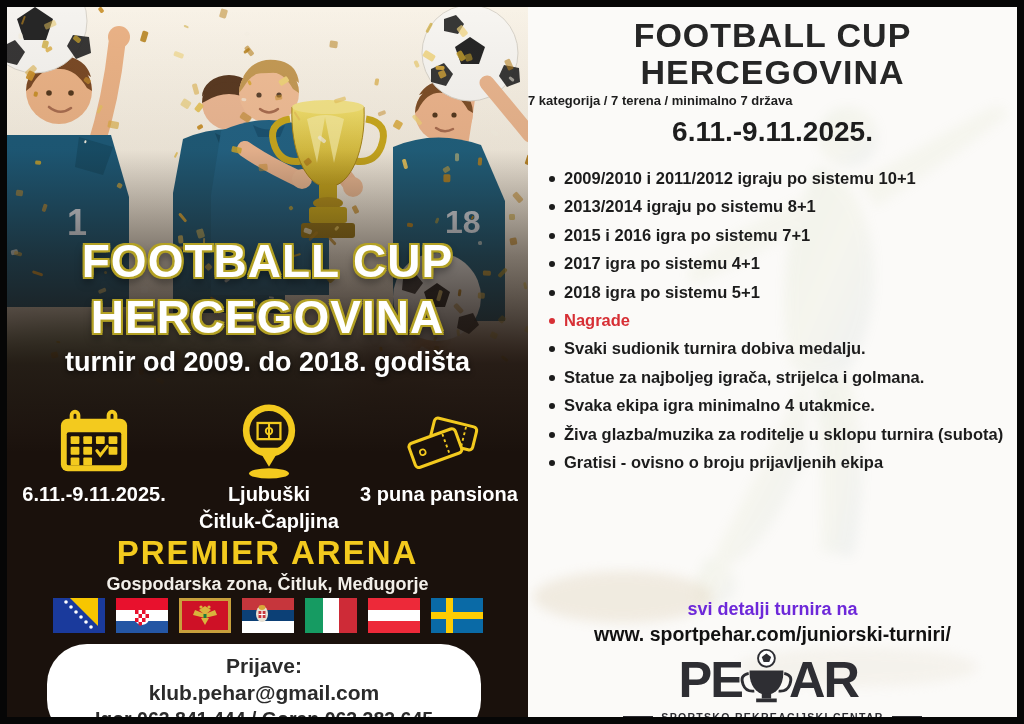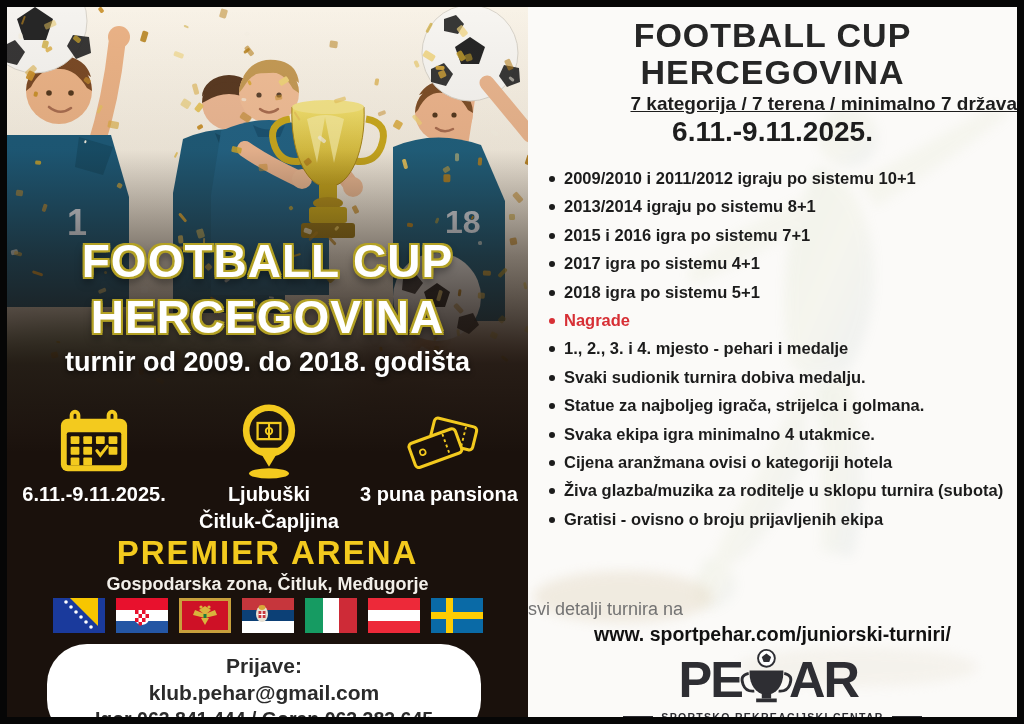--- a/index.html
+++ b/index.html
@@ -40,33 +40,33 @@
   .contact{position:absolute;left:40px;top:637px;width:434px;height:96px;background:#fff;
     border-radius:40px;text-align:center;color:#2b2b2b;padding-top:9px;box-sizing:border-box;}
   .contact .c1{font-weight:800;font-size:21px;line-height:26px;}
   .contact .c2{font-weight:800;font-size:21px;line-height:27px;}
   .contact .c3{font-weight:800;font-size:19.5px;line-height:26px;}
 
   
   .watermark{position:absolute;left:0;top:0;pointer-events:none;}
   .r-title{position:absolute;left:0;top:10px;width:100%;text-align:center;
     font-weight:900;font-size:34px;line-height:37px;letter-spacing:1px;color:var(--ink,#262626);}
-  .r-sub{position:absolute;left:0;top:86px;width:100%;text-align:right;
-    font-weight:800;font-size:19px;color:#1d1d1d;text-decoration:underline;}
+  .r-sub{position:absolute;left:0;top:86px;width:100%;text-align:left;
+    font-weight:800;font-size:13px;color:#1d1d1d;}
   .r-date{position:absolute;left:0;top:109px;width:100%;text-align:center;
     font-weight:800;font-size:28px;color:#1d1d1d;}
   .bullets{position:absolute;left:20px;top:157px;width:458px;margin:0;padding:0;list-style:none;}
   .bullets li{position:relative;padding-left:16px;font-weight:700;font-size:16.5px;
     line-height:28.4px;color:#1c1c1c;}
   .bullets li::before{content:"";position:absolute;left:1px;top:12px;width:6px;height:6px;
     border-radius:50%;background:#1c1c1c;}
   .bullets li.red{color:var(--accent_red,#d72f35);}
   .bullets li.red::before{background:var(--accent_red,#d72f35);}
-  .f1{position:absolute;left:0;top:592px;width:100%;
-    font-weight:400;font-size:18px;color:#737373;}
+  .f1{position:absolute;left:0;top:592px;width:100%;text-align:center;
+    font-weight:700;font-size:18px;color:#6d28d9;}
   .f2{position:absolute;left:0;top:616px;width:100%;text-align:center;
     font-weight:800;font-size:19.5px;color:#111;}
   .logo-wrap{position:absolute;left:0;top:641px;width:100%;text-align:center;}
   .logo-tag{display:flex;align-items:center;justify-content:center;gap:8px;margin-top:1px;
     font-weight:700;font-size:10.5px;letter-spacing:1.3px;color:#2e2e33;}
   .logo-tag .dash{width:30px;height:2px;background:#2e2e33;}
 </style>
 </head>
 <body>
 
@@ -492,25 +492,23 @@
     <div class="r-sub">7 kategorija / 7 terena / minimalno 7 država</div>
     <div class="r-date">6.11.-9.11.2025.</div>
 
     <ul class="bullets">
       <li>2009/2010 i 2011/2012 igraju po sistemu 10+1</li>
       <li>2013/2014 igraju po sistemu 8+1</li>
       <li>2015 i 2016 igra po sistemu 7+1</li>
       <li>2017 igra po sistemu 4+1</li>
       <li>2018 igra po sistemu 5+1</li>
       <li class="red">Nagrade</li>
-      <li>1., 2., 3. i 4. mjesto - pehari i medalje</li>
       <li>Svaki sudionik turnira dobiva medalju.</li>
       <li>Statue za najboljeg igrača, strijelca i golmana.</li>
       <li>Svaka ekipa igra minimalno 4 utakmice.</li>
-      <li>Cijena aranžmana ovisi o kategoriji hotela</li>
       <li>Živa glazba/muzika za roditelje u sklopu turnira (subota)</li>
       <li>Gratisi - ovisno o broju prijavljenih ekipa</li>
     </ul>
 
     <div class="f1">svi detalji turnira na</div>
     <div class="f2">www. sportpehar.com/juniorski-turniri/</div>
 
     <div class="logo-wrap">
       <svg width="216" height="58" viewBox="0 0 230 62">
         <text x="14" y="52" font-family="Liberation Sans, sans-serif" font-size="54" font-weight="bold" fill="#2e2e33" letter-spacing="-2">PE</text>

